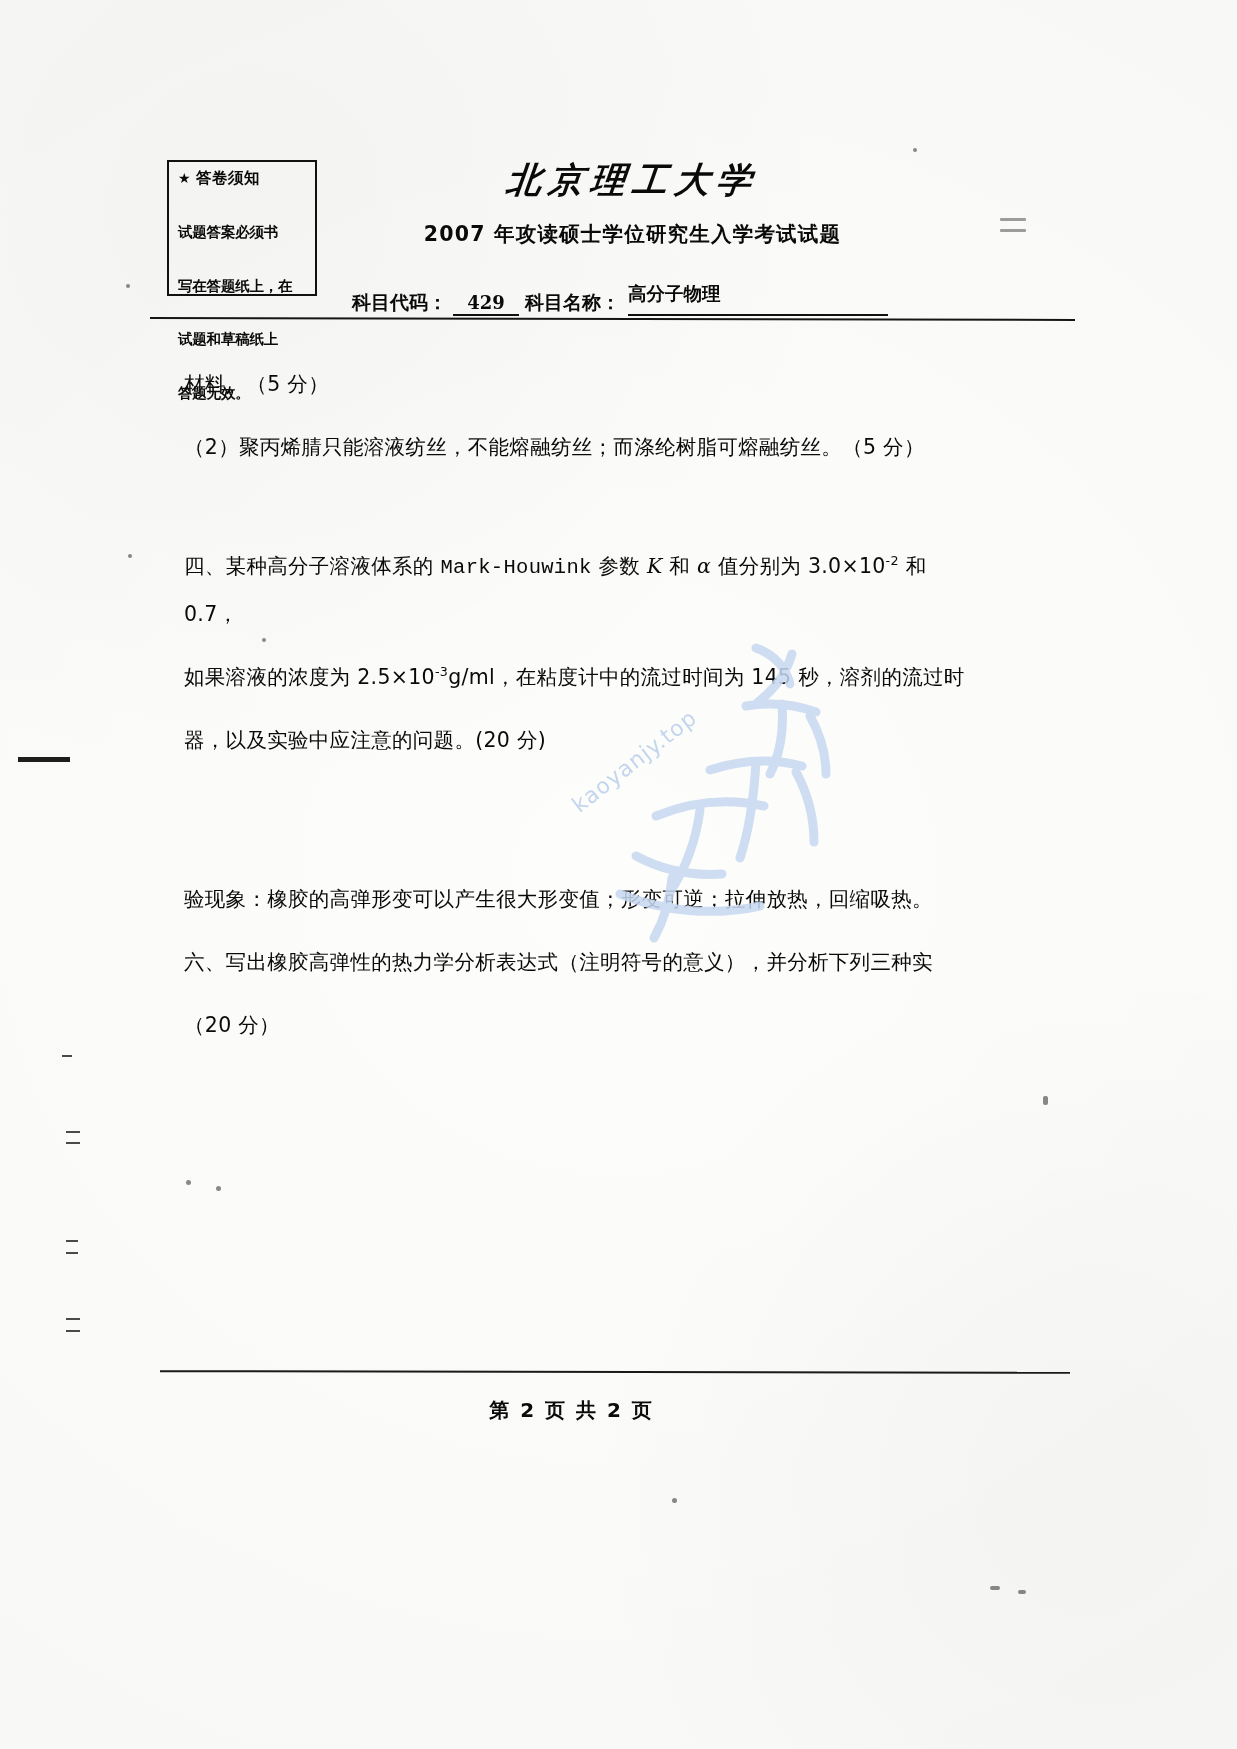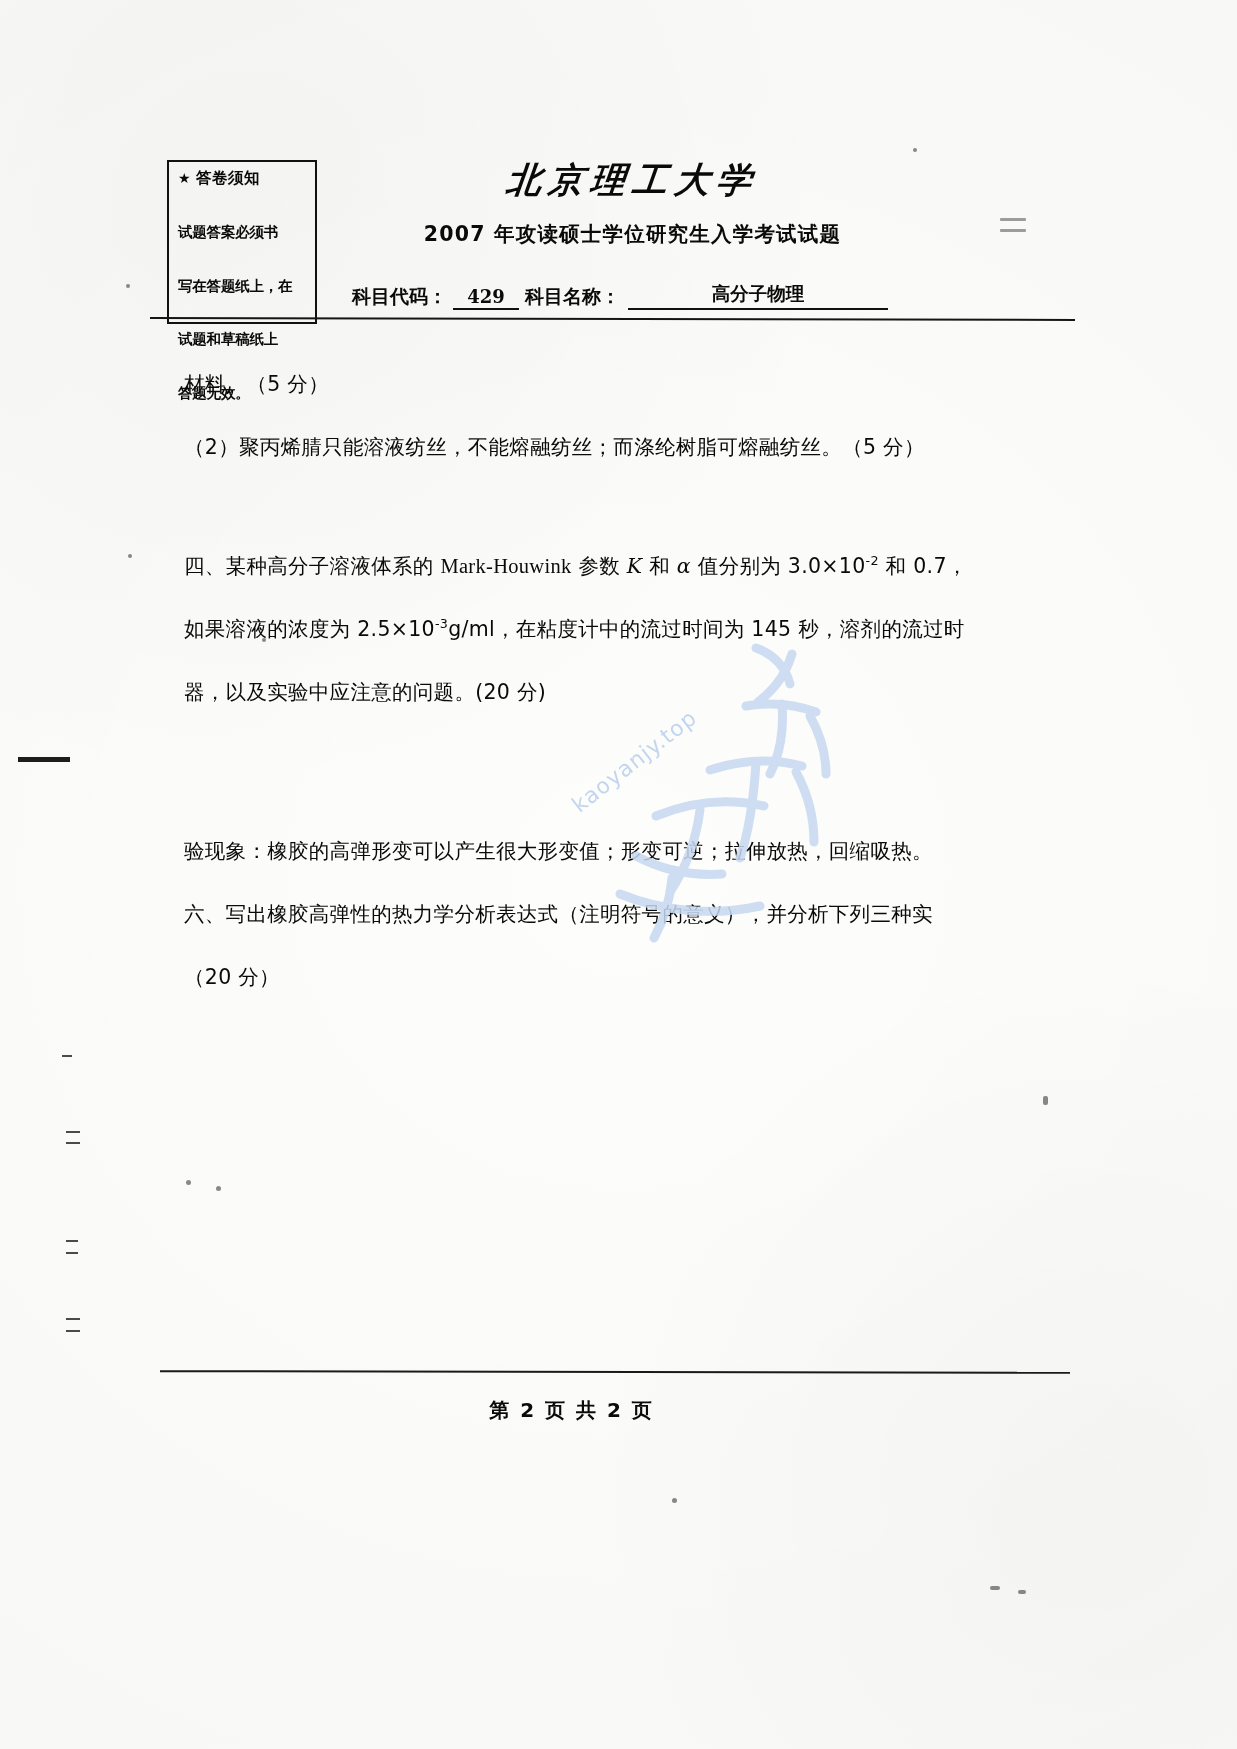--- a/index.html
+++ b/index.html
@@ -25,21 +25,21 @@
       radial-gradient(ellipse 60% 45% at 88% 85%, rgba(0,0,0,0.025), rgba(0,0,0,0) 70%),
       radial-gradient(ellipse 90% 60% at 50% 50%, rgba(0,0,0,0.0), rgba(0,0,0,0.018) 95%);
     pointer-events:none;
   }
 
   
   .speck{position:absolute;background:#2a2a2a;border-radius:50%;opacity:.55;}
 
   
   #notice-box{
-    position:absolute;left:167px;top:160px;width:150px;height:164px;
+    position:absolute;left:167px;top:160px;width:150px;height:136px;
     border:2px solid #111;
     box-sizing:border-box;
     padding:6px 7px 0 9px;
   }
   #notice-title{
     font-size:15.5px;font-weight:bold;letter-spacing:.5px;
     white-space:nowrap;margin-bottom:2px;
   }
   #notice-title .star{font-size:14px;margin-right:5px;}
   .notice-line{
@@ -67,45 +67,45 @@
   }
   #subject-row .lbl{white-space:nowrap;}
   #code-val{
     display:inline-block;min-width:66px;text-align:center;
     border-bottom:2px solid #111;
     font-family:"DejaVu Serif","Liberation Serif",serif;
     font-size:18px;font-weight:bold;
     margin:0 6px;padding-bottom:1px;
   }
   #name-val{
-    display:inline-block;width:260px;text-align:center;
+    display:inline-block;width:260px;
     border-bottom:2px solid #111;
     font-size:18.5px;font-weight:bold;
-    margin-left:8px;padding-bottom:2px;
+    margin-left:8px;padding-bottom:8px;
   }
 
   
   #header-rule{
     position:absolute;left:150px;top:318px;width:925px;height:0;
     border-top:2.5px solid #151515;
     transform:rotate(0.12deg);
   }
 
   
   #body{
     position:absolute;left:168px;top:345px;width:820px;
     font-size:20.5px;
     line-height:47px;
     letter-spacing:.3px;
   }
   .para{margin:16px;}
   .gap-md{height:40px;}
   .sup{font-size:.62em;vertical-align:super;line-height:0;}
   .ital{font-family:"DejaVu Serif","Liberation Serif",serif;font-style:italic;}
-  .roman{font-family:Liberation Serif, serif;}
+  .roman{font-family:Liberation Mono, monospace;}
 
   
   #watermark{
     position:absolute;left:560px;top:620px;width:340px;height:340px;
     pointer-events:none;opacity:.95;
   }
   #wm-url{
     position:absolute;left:575px;top:795px;
     font-family:"DejaVu Sans","Liberation Sans",sans-serif;
     font-size:22px;color:#c3d6ee;font-weight:500;

